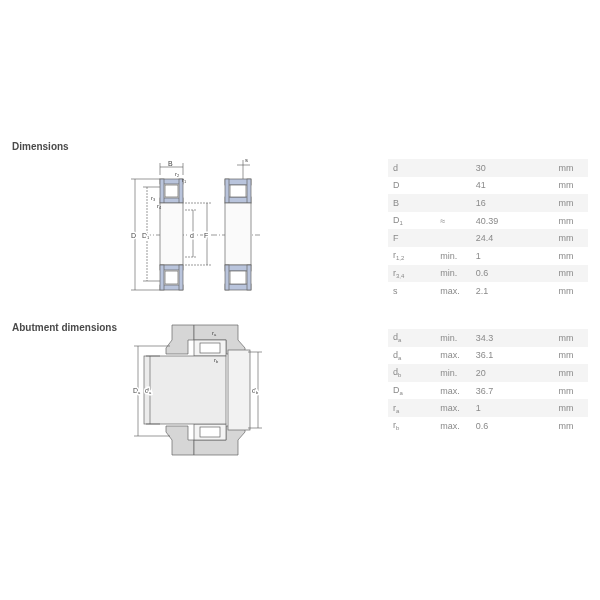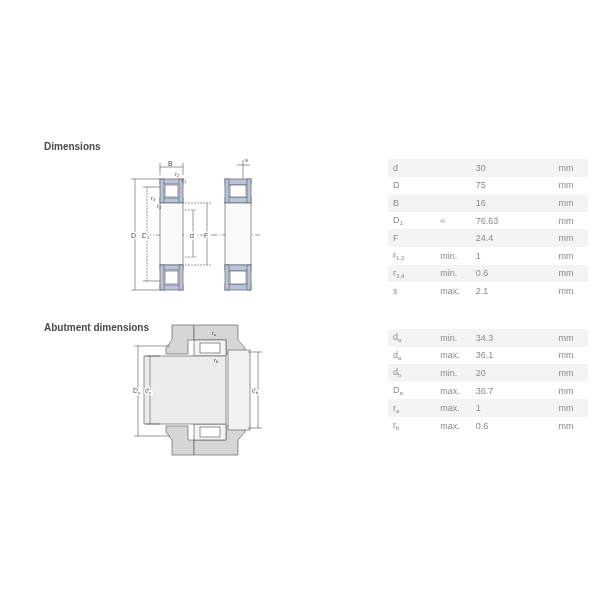--- a/index.html
+++ b/index.html
@@ -1,17 +1,17 @@
 <!DOCTYPE html>
 <html><head>
   <meta charset="utf-8">
   <style>
     html, body { margin: 0; padding: 0; background: #ffffff; }
     body { width: 600px; height: 600px; position: relative; overflow: hidden; font-family: "Liberation Sans", sans-serif; color: #666; }
-    .section-title { position: absolute; left: 12px; font-size: 10px; font-weight: bold; color: #4a4a4a; margin-left: 32px; }
+    .section-title { position: absolute; left: 12px; font-size: 10px; font-weight: bold; color: #4a4a4a; }
     .diagram { position: absolute; }
     .table { position: absolute; left: 388px; width: 200px; font-size: 9px; color: #8a8a8a; }
     .row { display: flex; height: 17.6px; align-items: center; }
     .row:nth-child(odd) { background: #f4f4f4; }
     .c-sym { width: 48px; padding-left: 5px; }
     .c-q { width: 36px; }
     .c-val { width: 84px; }
     .c-unit { width: 30px; }
     sub { font-size: 6px; vertical-align: -2px; }
   </style>
@@ -87,33 +87,33 @@
 <div class="table" style="top:159px">
   <div class="row">
       <span class="c-sym">d</span>
       <span class="c-q"></span>
       <span class="c-val">30</span>
       <span class="c-unit">mm</span>
     </div>
   <div class="row">
       <span class="c-sym">D</span>
       <span class="c-q"></span>
-      <span class="c-val">75</span>
+      <span class="c-val">41</span>
       <span class="c-unit">mm</span>
     </div>
   <div class="row">
       <span class="c-sym">B</span>
       <span class="c-q"></span>
       <span class="c-val">16</span>
       <span class="c-unit">mm</span>
     </div>
   <div class="row">
       <span class="c-sym"><span>D</span><sub>1</sub></span>
       <span class="c-q">≈</span>
-      <span class="c-val">76.63</span>
+      <span class="c-val">40.39</span>
       <span class="c-unit">mm</span>
     </div>
   <div class="row">
       <span class="c-sym">F</span>
       <span class="c-q"></span>
       <span class="c-val">24.4</span>
       <span class="c-unit">mm</span>
     </div>
   <div class="row">
       <span class="c-sym"><span>r</span><sub>1,2</sub></span>

